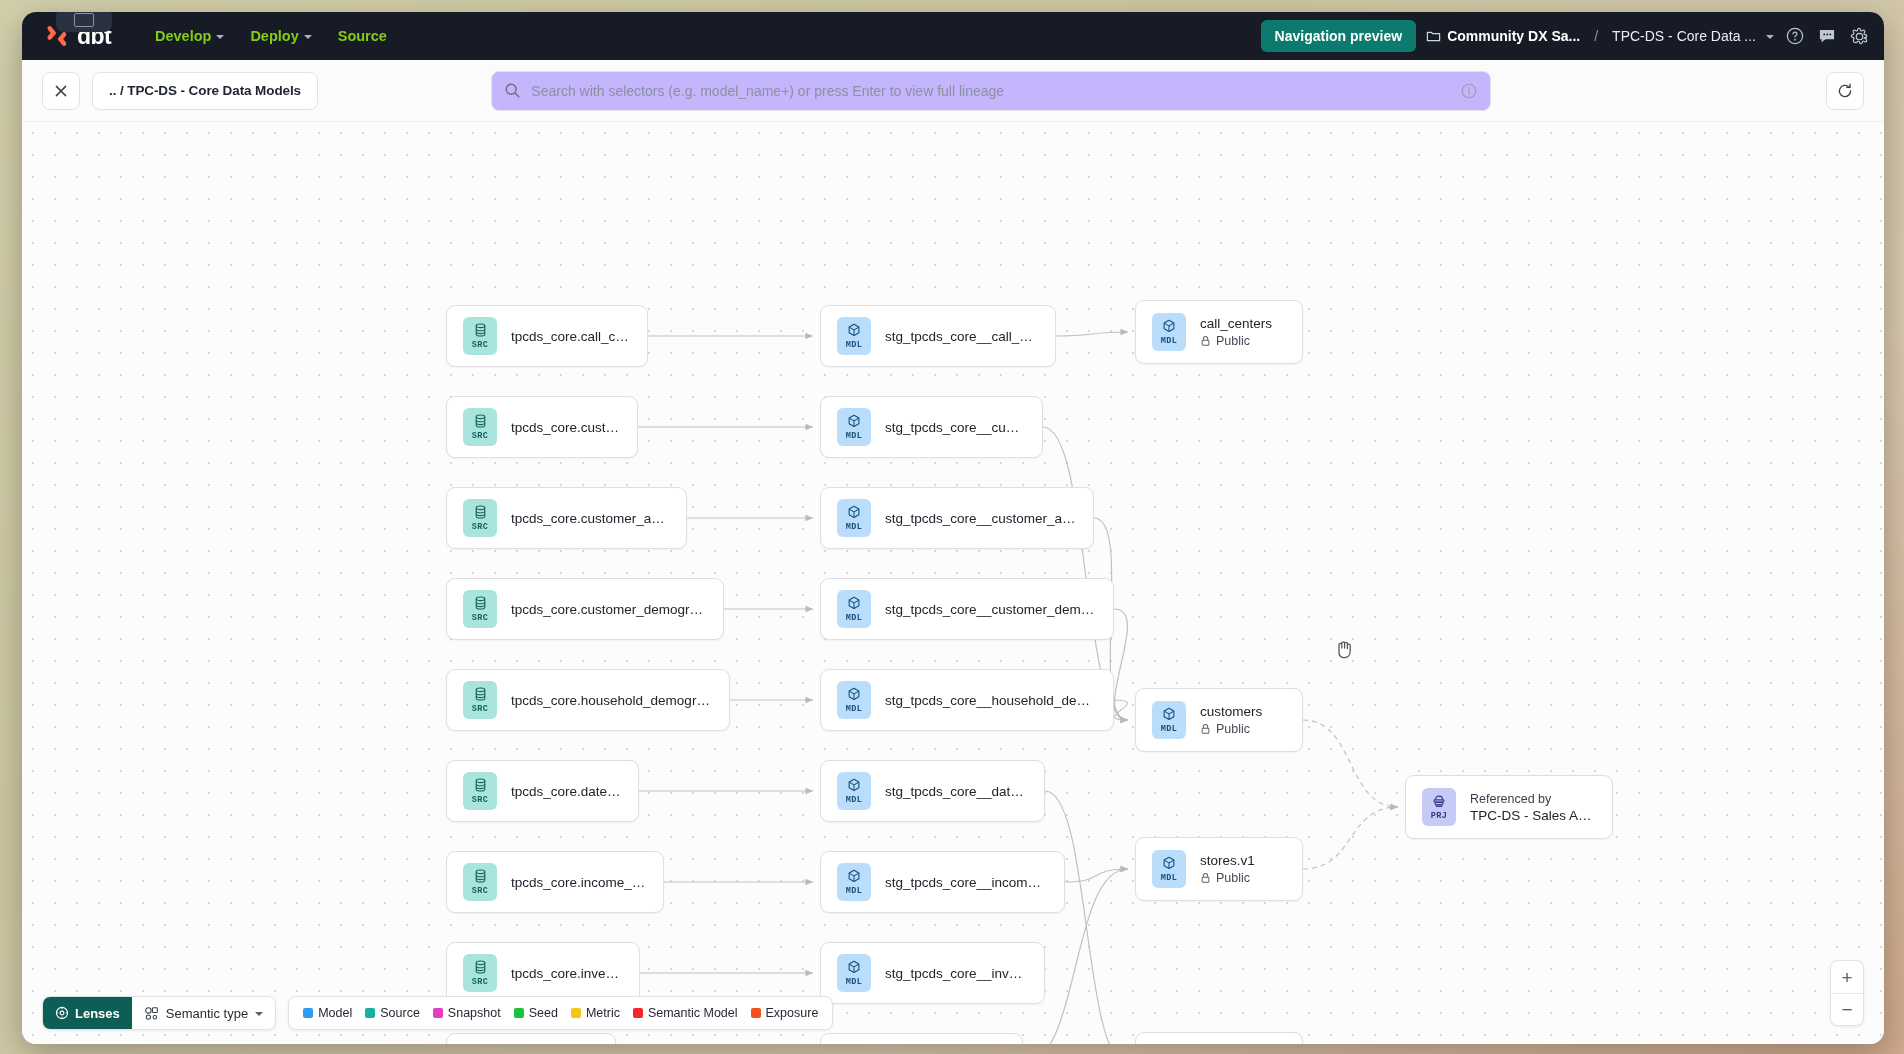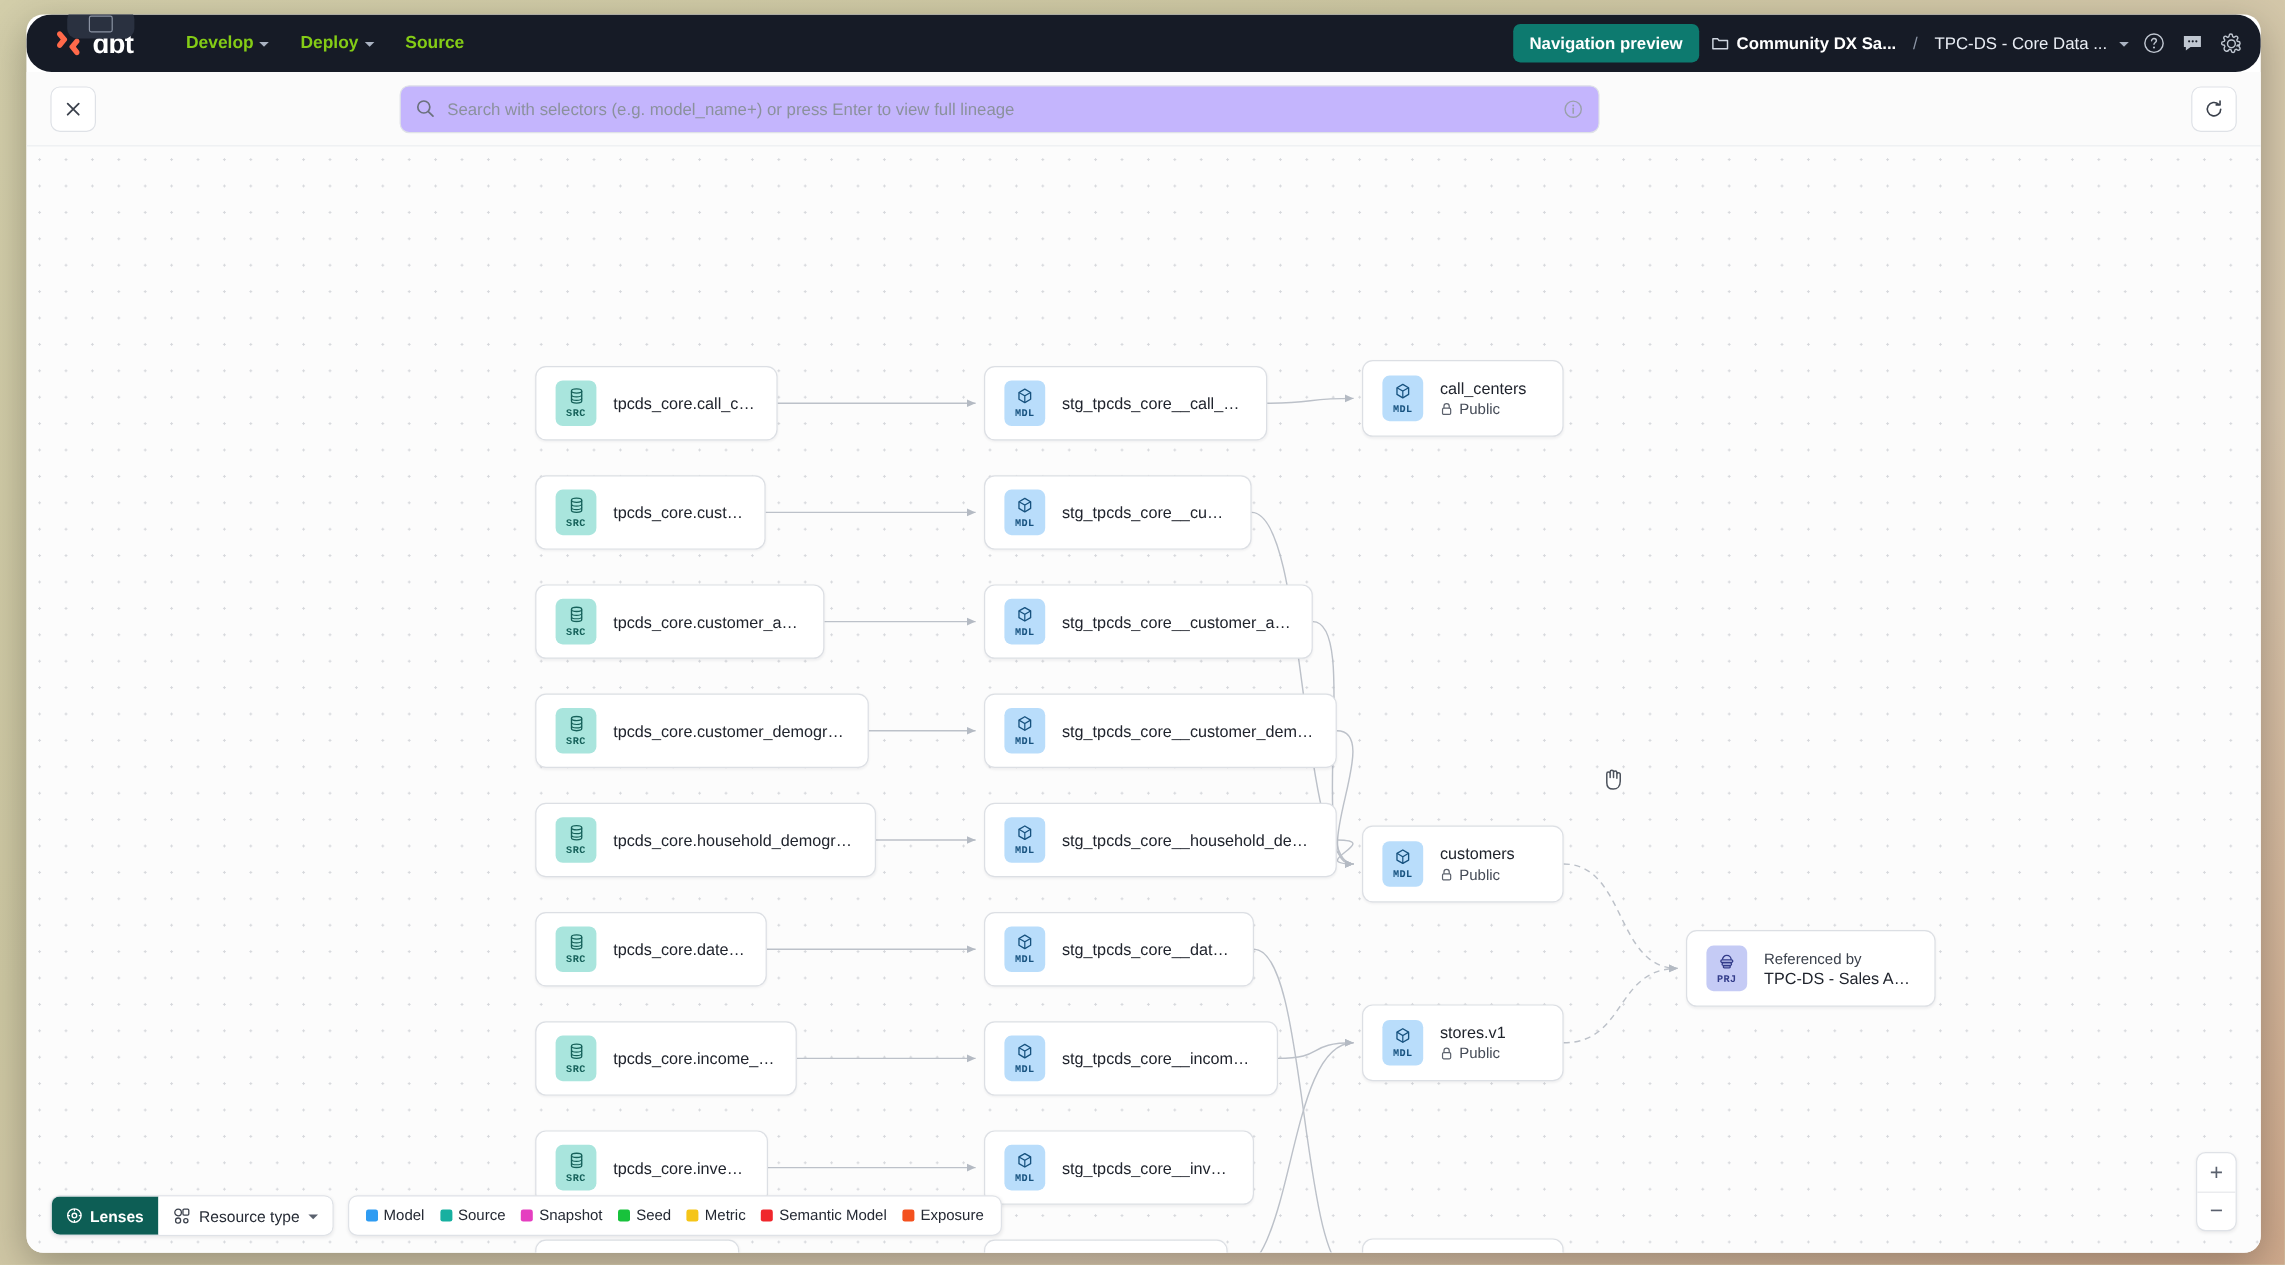--- a/index.html
+++ b/index.html
@@ -38,21 +38,20 @@
     position:absolute; left:18px; top:5px; width:20px;height:14px;
     border:1.5px solid #8b93a3; border-radius:2px;
   }
   
   #header {
     height: 48px; flex: 0 0 48px;
     background: #161b26;
     display: flex; align-items: center;
     padding: 0 14px 0 22px;
     position: relative;
-    border-radius: 21px;
   }
   .brand { display: flex; align-items: center; gap: 7px; margin-right: 34px; }
   .brand-logo { width: 26px; height: 26px; position: relative; }
   .brand-word { color: #fff; font-size: 23px; font-weight: 700; letter-spacing: -.6px; }
   .navitem {
     color: #84cc16; font-size: 14.5px; font-weight: 600;
     padding: 7px 10px; border-radius: 5px;
     display: flex; align-items: center; gap: 5px; cursor: pointer;
     margin-right: 6px;
   }
@@ -251,20 +250,21 @@
         </span>
       </div>
     </div>
 
     <div id="toolbar">
       <div class="tb-btn">
         <svg width="16" height="16" viewBox="0 0 16 16">
           <path d="M3.4 3.4l9.2 9.2M12.6 3.4l-9.2 9.2" stroke="#3b414c" stroke-width="1.5" stroke-linecap="round"></path>
         </svg>
       </div>
+      <div class="tb-btn" id="breadcrumb-chip">.. / TPC-DS - Core Data Models</div>
 
       <div id="search-wrap">
         <svg width="17" height="17" viewBox="0 0 18 18">
           <circle cx="7.6" cy="7.6" r="5.3" fill="none" stroke="#6b717d" stroke-width="1.5"></circle>
           <path d="M11.6 11.6l4.1 4.1" stroke="#6b717d" stroke-width="1.5" stroke-linecap="round"></path>
         </svg>
         <input id="search-input" placeholder="Search with selectors (e.g. model_name+) or press Enter to view full lineage" style="">
         <span style="display:flex;align-items:center;cursor:pointer">
           <svg width="18" height="18" viewBox="0 0 20 20">
             <circle cx="10" cy="10" r="7.5" fill="none" stroke="#9aa0ab" stroke-width="1.3"></circle>
@@ -650,21 +650,21 @@
             </svg>
             <span>Lenses</span>
           </div>
           <div id="resource-type-btn">
             <svg width="15" height="15" viewBox="0 0 17 17">
               <circle cx="5" cy="5" r="3.1" fill="none" stroke="#3b414c" stroke-width="1.2"></circle>
               <rect x="9.6" y="1.9" width="5.5" height="5.5" rx="1" fill="none" stroke="#3b414c" stroke-width="1.2"></rect>
               <circle cx="5" cy="12.6" r="2.4" fill="none" stroke="#3b414c" stroke-width="1.2"></circle>
               <circle cx="12.3" cy="12.8" r="2" fill="none" stroke="#3b414c" stroke-width="1.2"></circle>
             </svg>
-            <span>Resource type</span>
+            <span>Semantic type</span>
             <span class="caret" style="border-top-color:#5a616e"></span>
           </div>
         </div>
         <div id="legend">
             <div class="legend-item">
               <span class="swatch" style="background: rgb(47, 156, 242);"></span>
               <span>Model</span>
             </div>
             <div class="legend-item">
               <span class="swatch" style="background: rgb(23, 176, 160);"></span>

